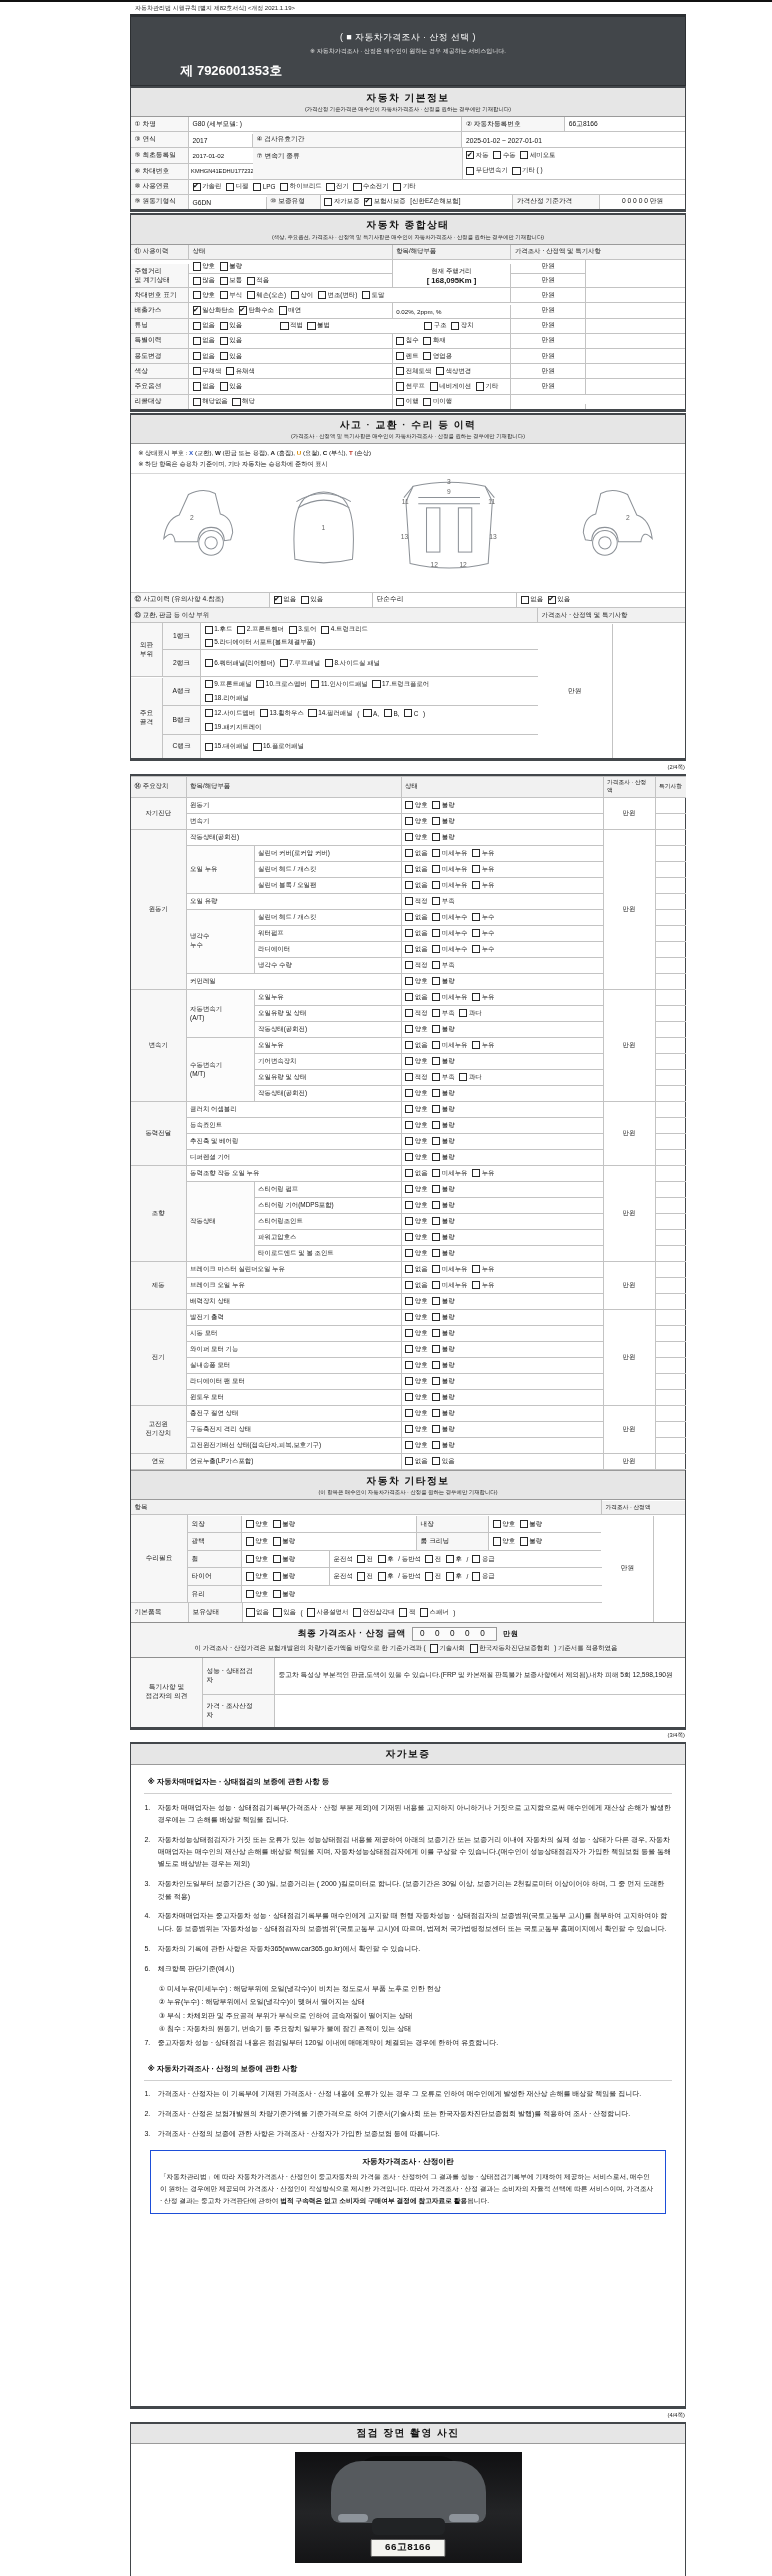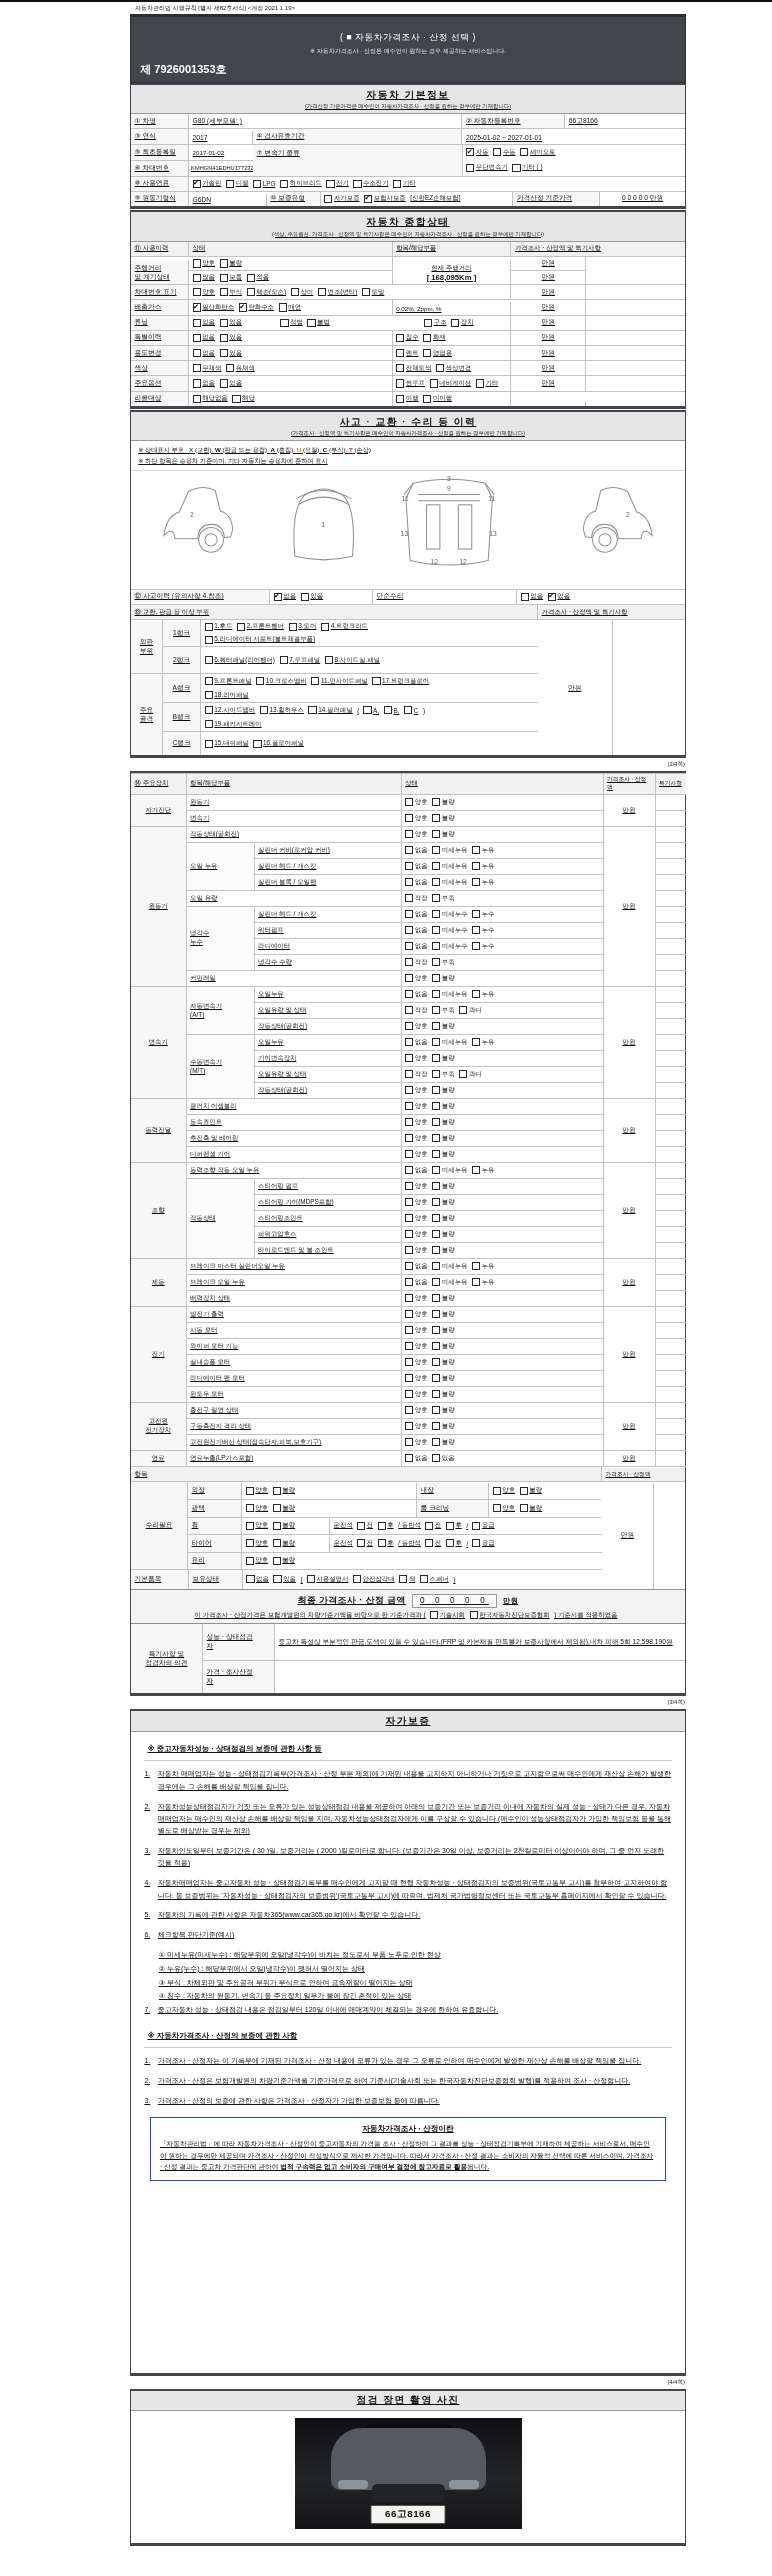--- a/index.html
+++ b/index.html
@@ -1,28 +1,28 @@
 <!DOCTYPE html>
 <html style="font-size:8.2px"><head>
 <meta charset="utf-8">
 <style>
   html,body{margin:0;padding:0;background:#fff;}
   body{width:773px;height:2576px;overflow:hidden;font-family:"Liberation Sans","DejaVu Sans",sans-serif;color:#111;}
   .topbar{height:2.1px;background:#111;width:100%;}
   .topnote{font-size:6px;color:#222;padding:2.1px 0 1px 135px;}
   .content{width:556px;margin-left:130px;}
-  .docbox{border:1px solid #43474b;border-top-width:2.6px;border-bottom-width:3.1px;background:#fff;margin-bottom:1.5px;text-decoration:underline;}
+  .docbox{border:1px solid #43474b;border-top-width:2.6px;border-bottom-width:3.1px;background:#fff;margin-bottom:1.5px;}
   .marker{font-size:5.7px;text-align:right;color:#222;padding:1px 1px 2.1px 0;}
 
   
   .dochead{background:#42464a;color:#fff;padding:10.3px 9.3px 5.2px;position:relative;border:1px solid #2c2f32;border-top-width:3.1px;}
   .dochead .t1{text-align:center;font-size:15.5px;font-weight:bold;letter-spacing:1px;}
   .dochead .t2{text-align:center;font-size:8.8px;margin-top:4.1px;letter-spacing:0.5px;}
   .dochead .t3{text-align:center;font-size:6px;margin-top:3.1px;color:#e8e8e8;}
-  .dochead .docno{font-size:11px;font-weight:bold;margin-top:6.2px;}
+  .dochead .docno{font-size:13px;font-weight:bold;margin-top:6.2px;margin-left:40px;}
 
   .sec-head{background:#e6e6e6;text-align:center;padding:3.6px 2.1px 3.1px;border-bottom:0.5px solid #9a9a9a;}
   .sec-title{font-size:9.8px;font-weight:bold;letter-spacing:1.5px;}
   .sec-note{font-size:5.4px;margin-top:1.5px;color:#222;}
 
   .row{display:flex;align-items:flex-end;}
   .cell{box-sizing:border-box;border-right:0.5px solid #c3c3c3;border-bottom:0.5px solid #c3c3c3;padding:2.6px 3.6px;font-size:6.7px;display:flex;align-items:center;}
   .cell:last-child{border-right:none;}
   .lab{background:#f7f7f7;}
   .hcell{background:#f1f1f1;font-size:6.4px;}
@@ -1236,20 +1236,24 @@
               </span><span class="ck">
                 <span class="cb"></span>
                 <span>있음</span>
               </span></td>
             <td class="price" rowspan="1">만원</td>
             <td></td>
           </tr>
         </tbody>
     </table>
 
+    <div class="sec-head" style="border-top:0.5px solid #9a9a9a">
+      <div class="sec-title">자동차 기타정보</div>
+      <div class="sec-note">(이 항목은 매수인이 자동차가격조사 · 산정을 원하는 경우에만 기재합니다)</div>
+    </div>
     <div class="row">
       <div class="cell hcell" style="width:471px">항목</div>
       <div class="cell hcell" style="width:83px;font-size:5.7px">가격조사 · 산정액</div>
     </div>
     <div class="row">
       <div style="width:471px">
         <div class="row">
           <div class="cell lab vcent" style="width:58px;height:88px">수리필요</div>
           <div style="width:414px">
             <div class="row">
@@ -1465,21 +1469,21 @@
       </div>
     </div>
   </div>
   <div class="marker">(3/4쪽)</div>
 
   <div class="docbox" style="min-height:662px">
     <div class="sec-head">
       <div class="sec-title">자가보증</div>
     </div>
     <div class="notice-body">
-      <div class="notice-h">※ 중고자동차성능 · 상태점검의 보증에 관한 사항 등</div>
+      <div class="notice-h">※ 자동차매매업자는 · 상태점검의 보증에 관한 사항 등</div>
       <div id="notice-list1">
           <div class="n-item">
             <span class="num">1.</span>
             <span>자동차 매매업자는 성능 · 상태점검기록부(가격조사 · 산정 부분 제외)에 기재된 내용을 고지하지 아니하거나 거짓으로 고지함으로써 매수인에게 재산상 손해가 발생한 경우에는 그 손해를 배상할 책임을 집니다.</span>
           </div>
           <div class="n-item">
             <span class="num">2.</span>
             <span>자동차성능상태점검자가 거짓 또는 오류가 있는 성능상태점검 내용을 제공하여 아래의 보증기간 또는 보증거리 이내에 자동차의 실제 성능 · 상태가 다른 경우, 자동차매매업자는 매수인의 재산상 손해를 배상할 책임을 지며, 자동차성능상태점검자에게 이를 구상할 수 있습니다.(매수인이 성능상태점검자가 가입한 책임보험 등을 통해 별도로 배상받는 경우는 제외)</span>
           </div>
           <div class="n-item">

